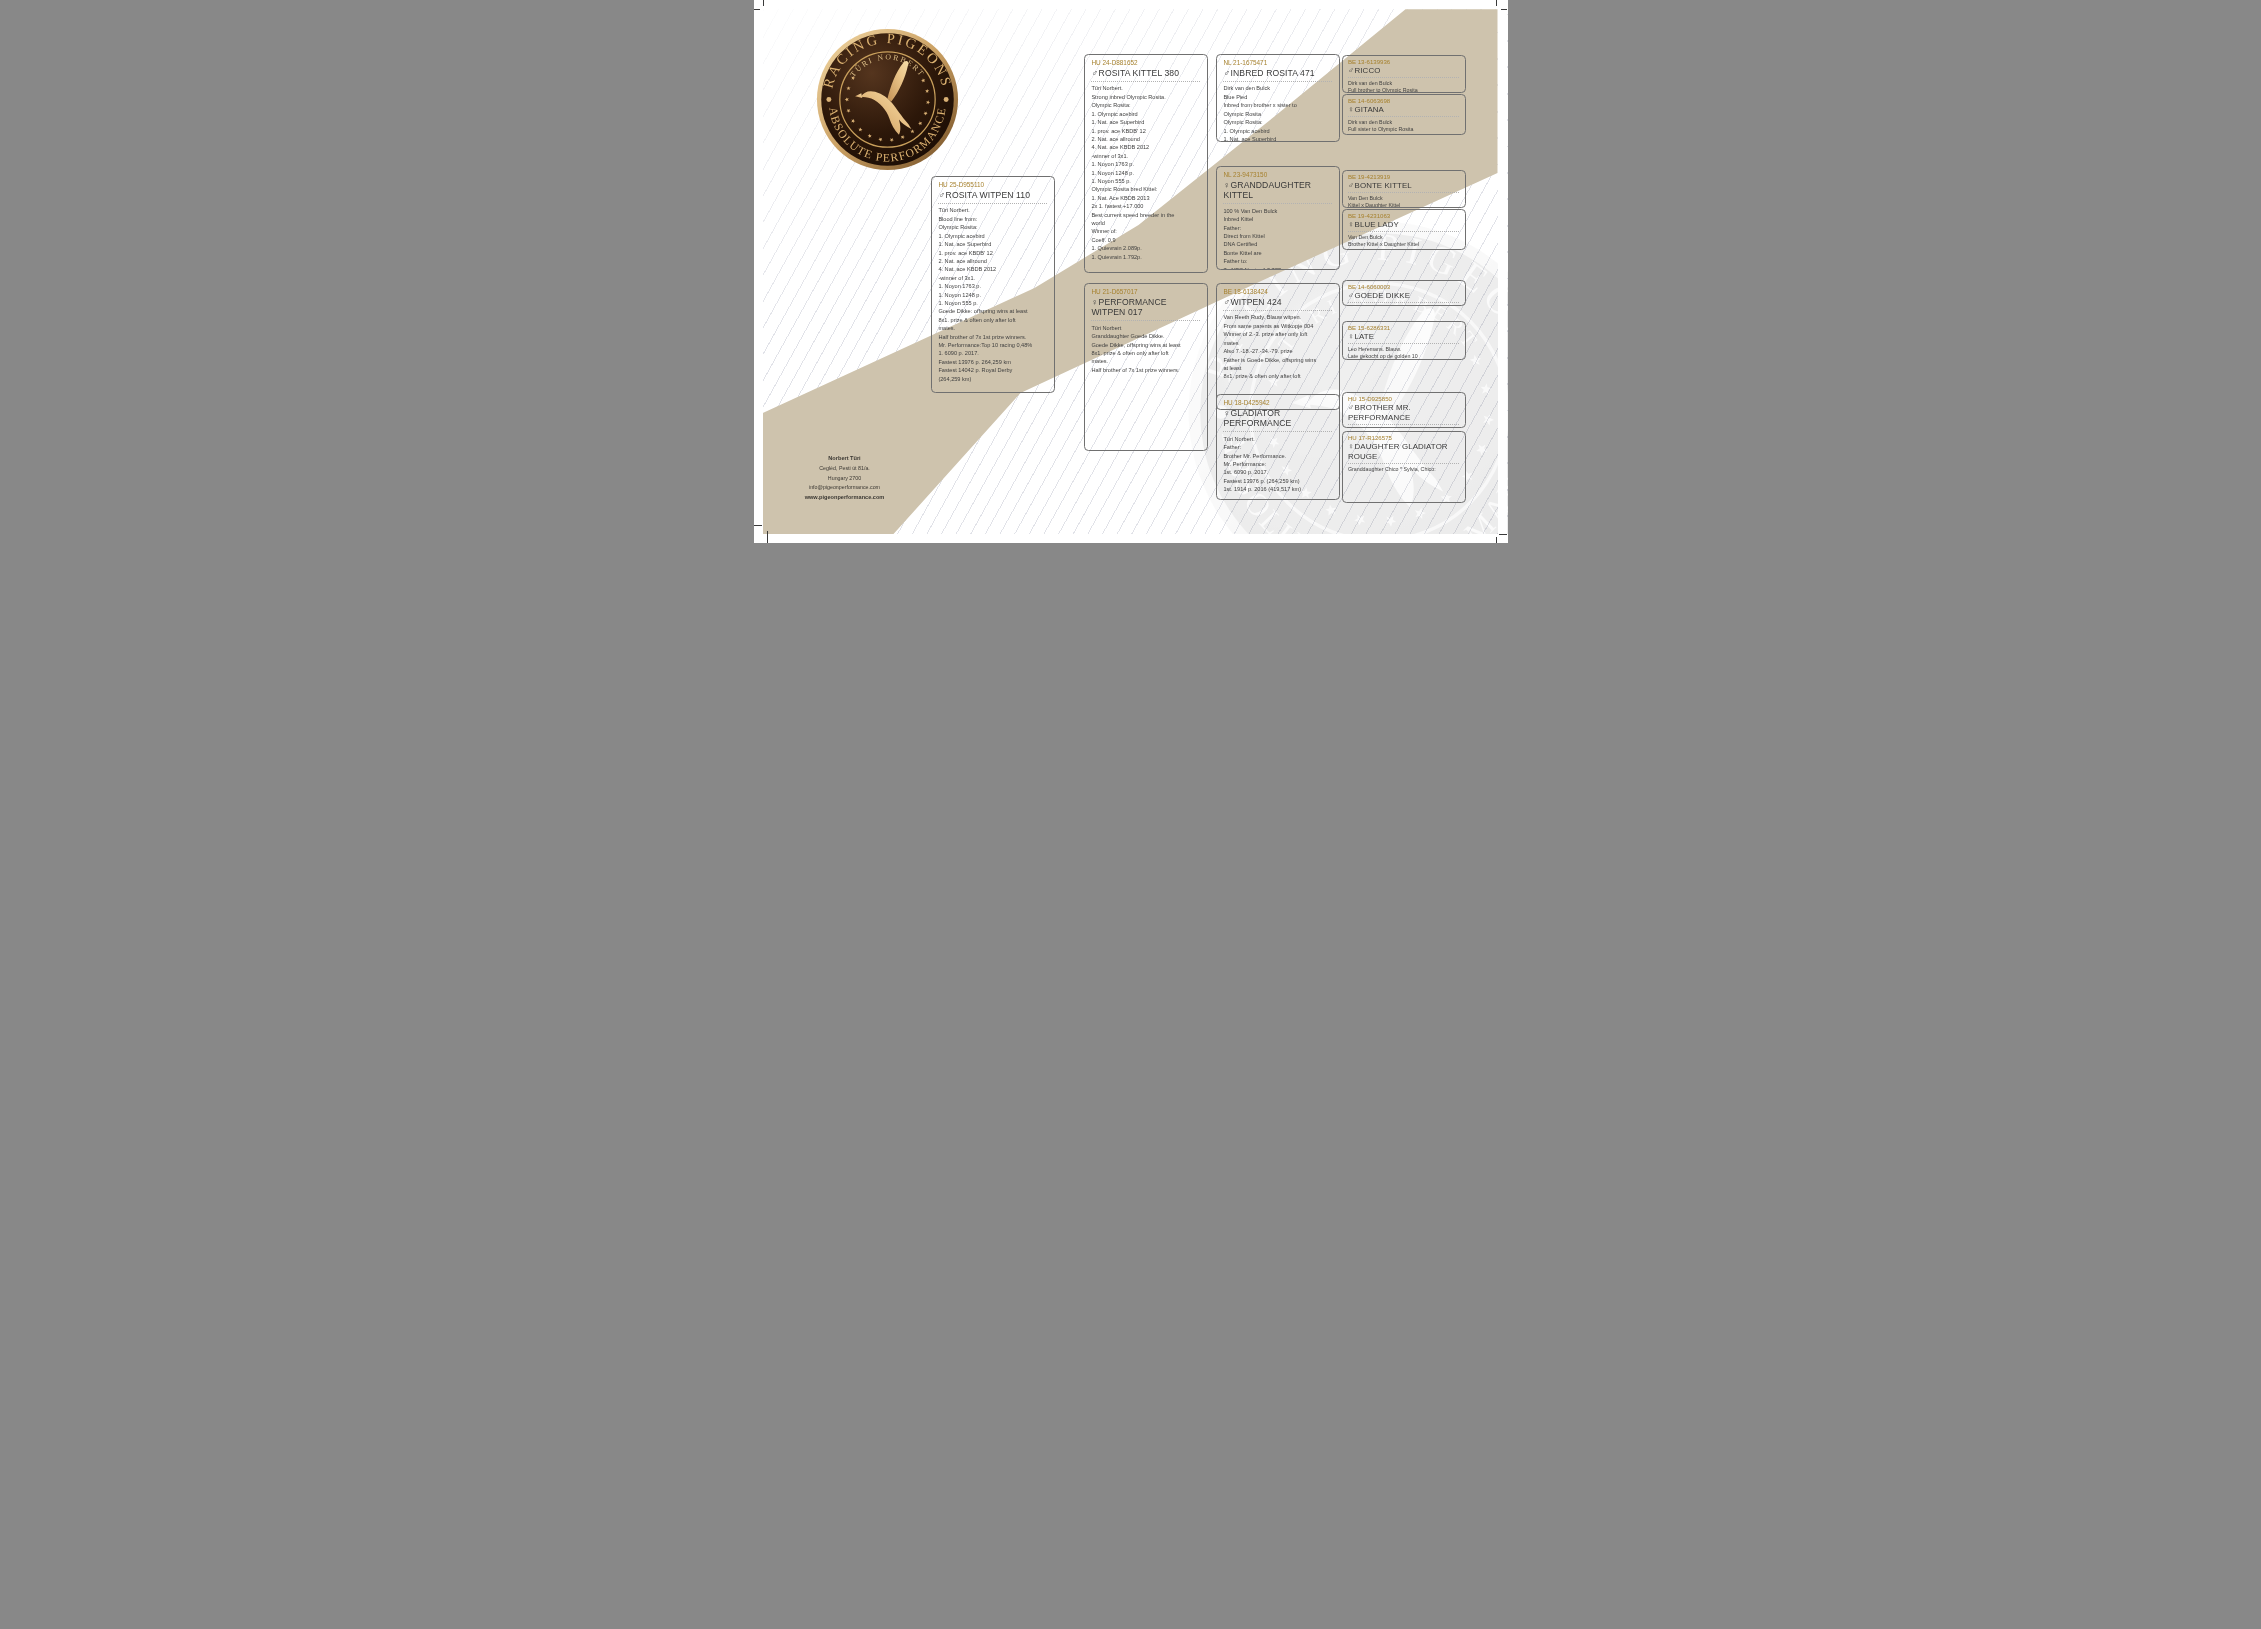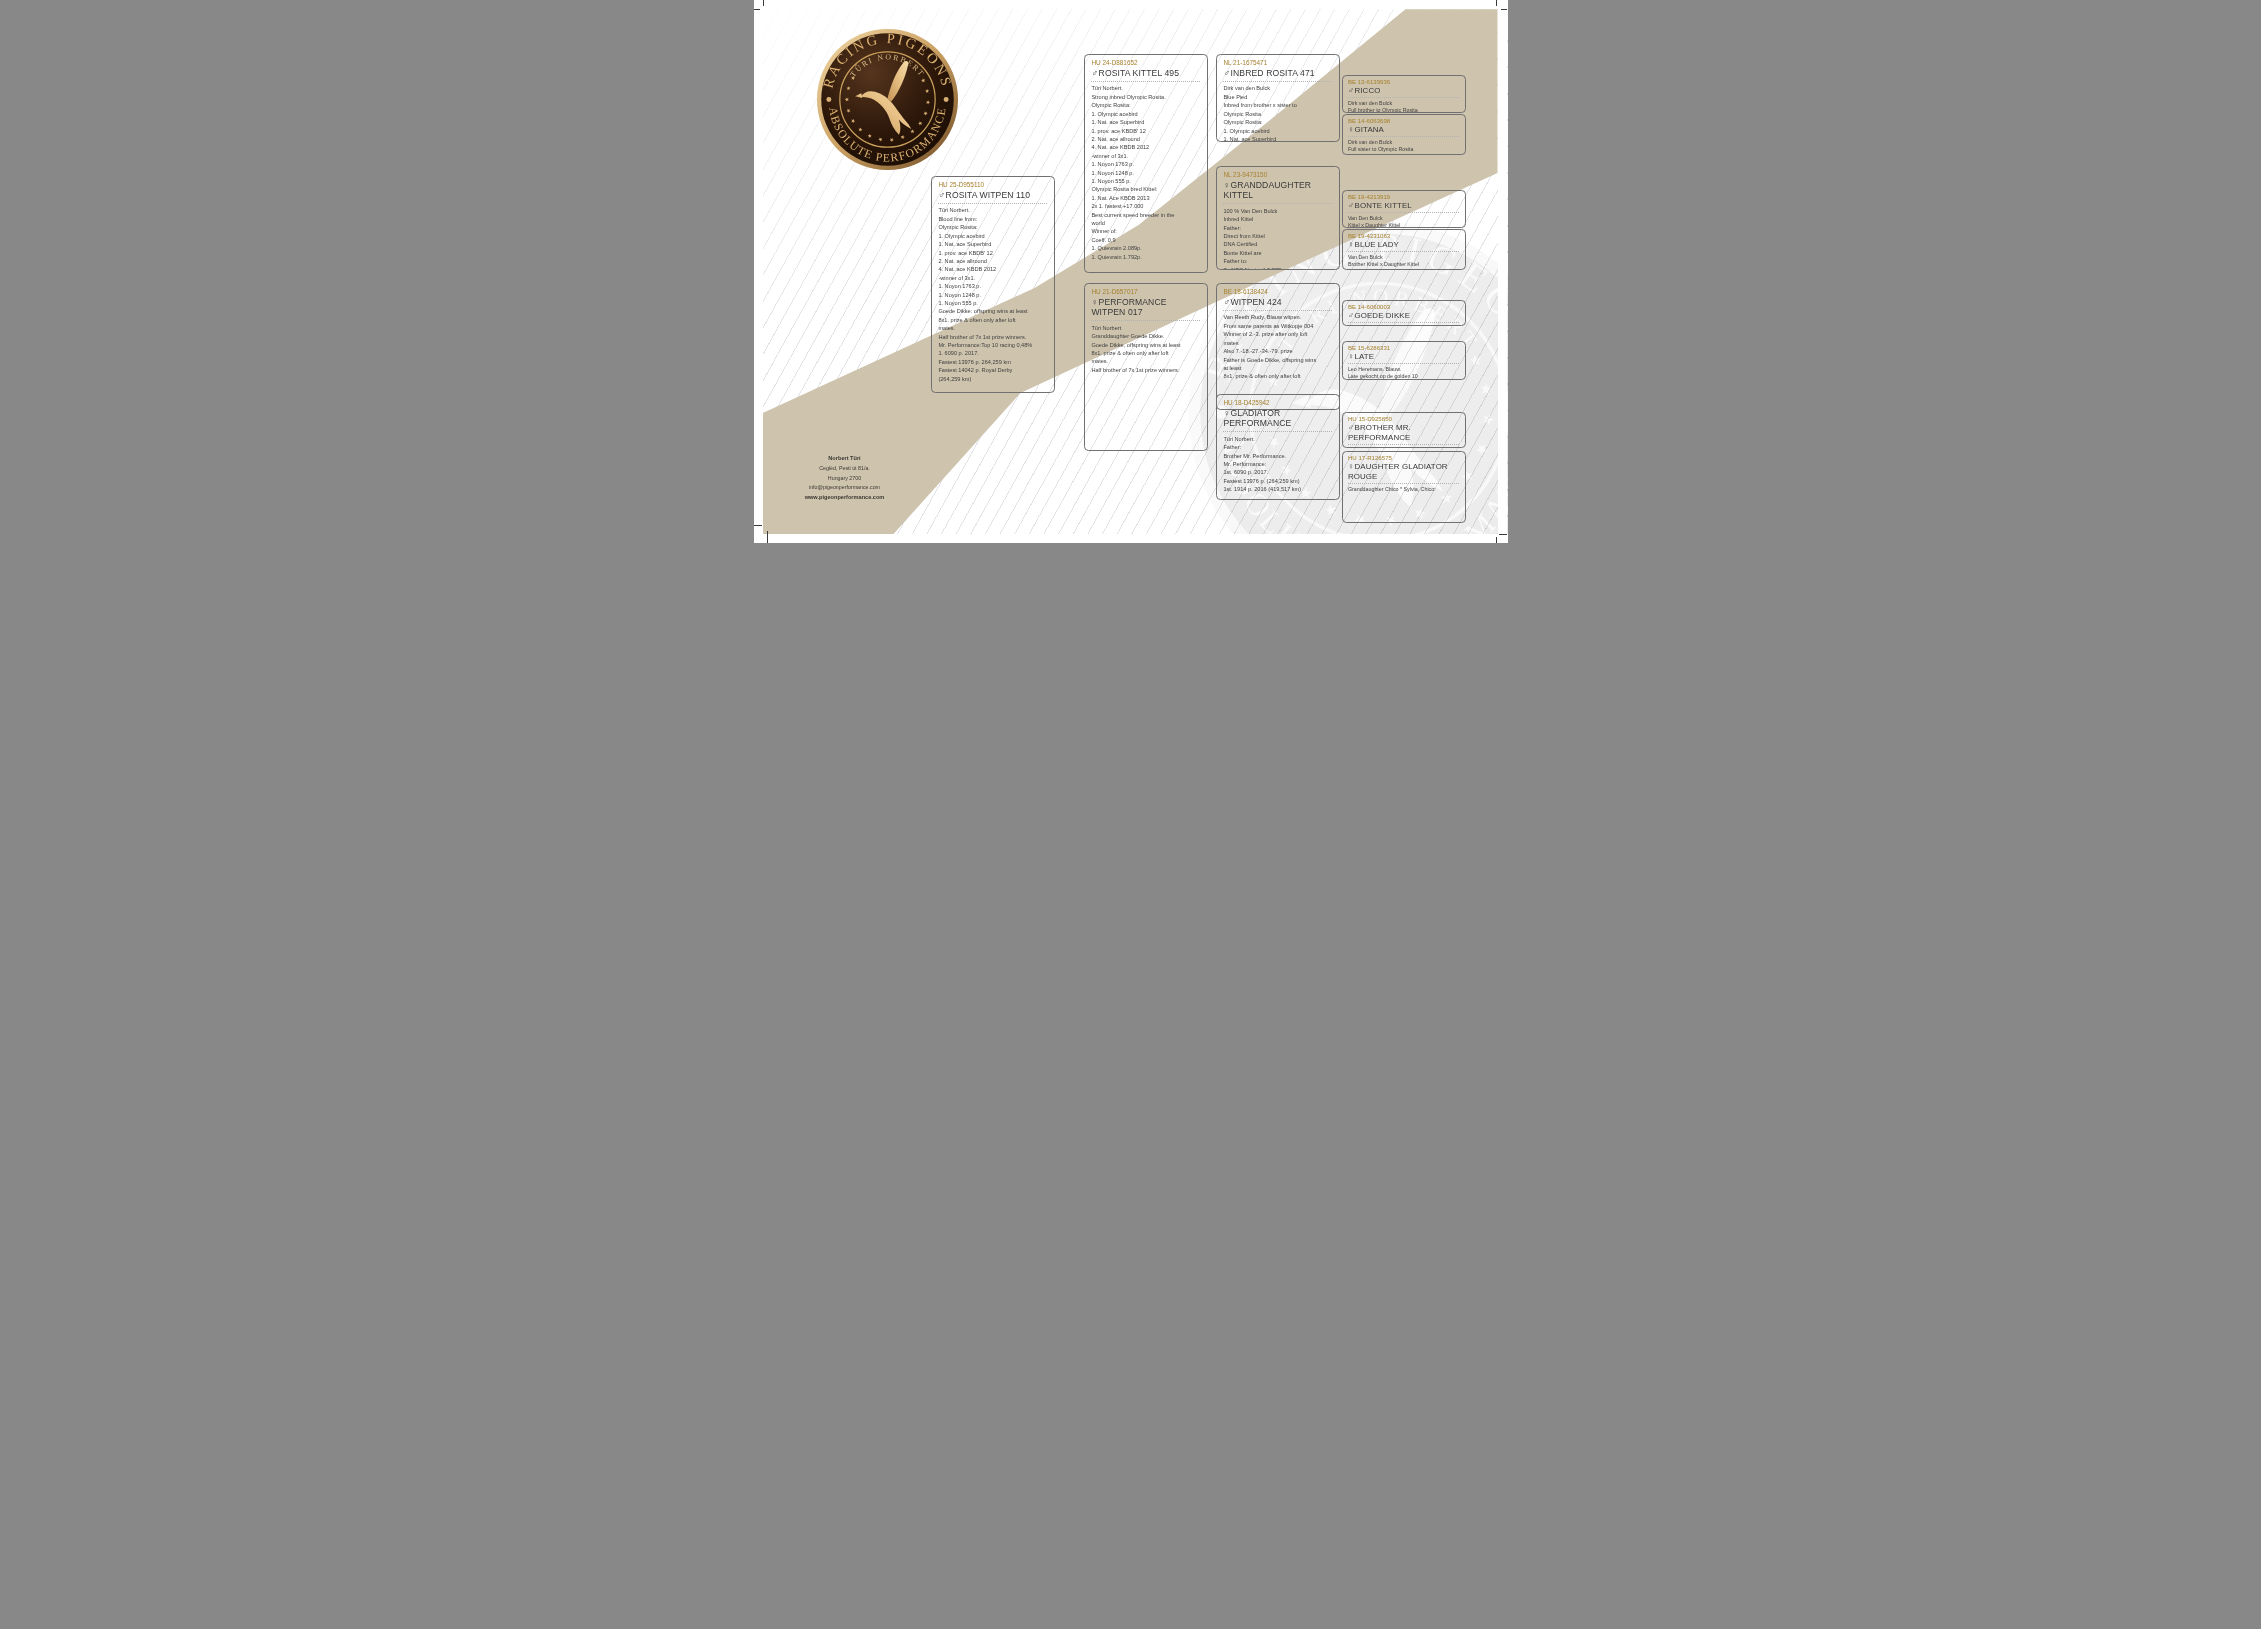--- a/index.html
+++ b/index.html
@@ -40,21 +40,21 @@
     position:absolute;width:124px;box-sizing:border-box;
     border:0.7px solid #707070;border-radius:4.4px;
     padding:3.9px 6.9px 2.9px 6.9px;overflow:hidden;z-index:3;
     background:transparent;
   }
   .card .ring{font-size:6.4px;line-height:7.4px;color:var(--accent,#a6812e);margin:0 0 1.5px 0;}
   .card .nm{font-size:8.6px;line-height:10.3px;color:#383838;white-space:pre-line;letter-spacing:0.1px;}
   .card .nm .sx{font-size:1.02em;margin-right:0.5px;}
   .card .div{border-top:1px dotted #b2b2b2;margin:2.5px 0 2.9px 0;height:0;}
   .card .body{font-size:5.6px;line-height:8.4px;color:#3f3f3f;}
-  .card.small{padding:2.5px 5.4px 2px 5.4px;margin-top:20px;}
+  .card.small{padding:2.5px 5.4px 2px 5.4px;}
   .card.small .ring{font-size:6.1px;line-height:6.9px;margin-bottom:1px;}
   .card.small .nm{font-size:7.9px;line-height:9.3px;}
   .card.small .div{margin:1.5px 0 2px 0;}
   .card.small .body{font-size:5.3px;line-height:7.1px;}
   
   .contact{
     position:absolute;left:29.5px;top:454px;width:123px;text-align:center;z-index:4;
     color:#3b3833;font-size:5.3px;line-height:9.8px;
   }
   .contact .b{font-weight:bold;font-size:5.6px;}
@@ -100,21 +100,21 @@
         <div>Mr. Performance:Top 10 racing 0,48%</div>
         <div>1. 6090 p. 2017.</div>
         <div>Fastest 13976 p. 264,259 km</div>
         <div>Fastest 14042 p. Royal Derby</div>
         <div>(264,259 km)</div>
       </div>
   </div>
 
   <div class="card" style="left:330px;top:54px;height:219px">
     <div class="ring">HU 24-D881652</div>
-    <div class="nm"><span class="sx">♂</span><span>ROSITA KITTEL 495</span></div>
+    <div class="nm"><span class="sx">♂</span><span>ROSITA KITTEL 380</span></div>
     <div class="div"></div>
     <div class="body">
         <div>Tűri Norbert.</div>
         <div>Strong inbred Olympic Rosita.</div>
         <div>Olympic Rosita:</div>
         <div>1. Olympic acebird</div>
         <div>1. Nat. ace Superbird</div>
         <div>1. prov. ace KBDB' 12</div>
         <div>2. Nat. ace allround</div>
         <div>4. Nat. ace KBDB 2012</div>

